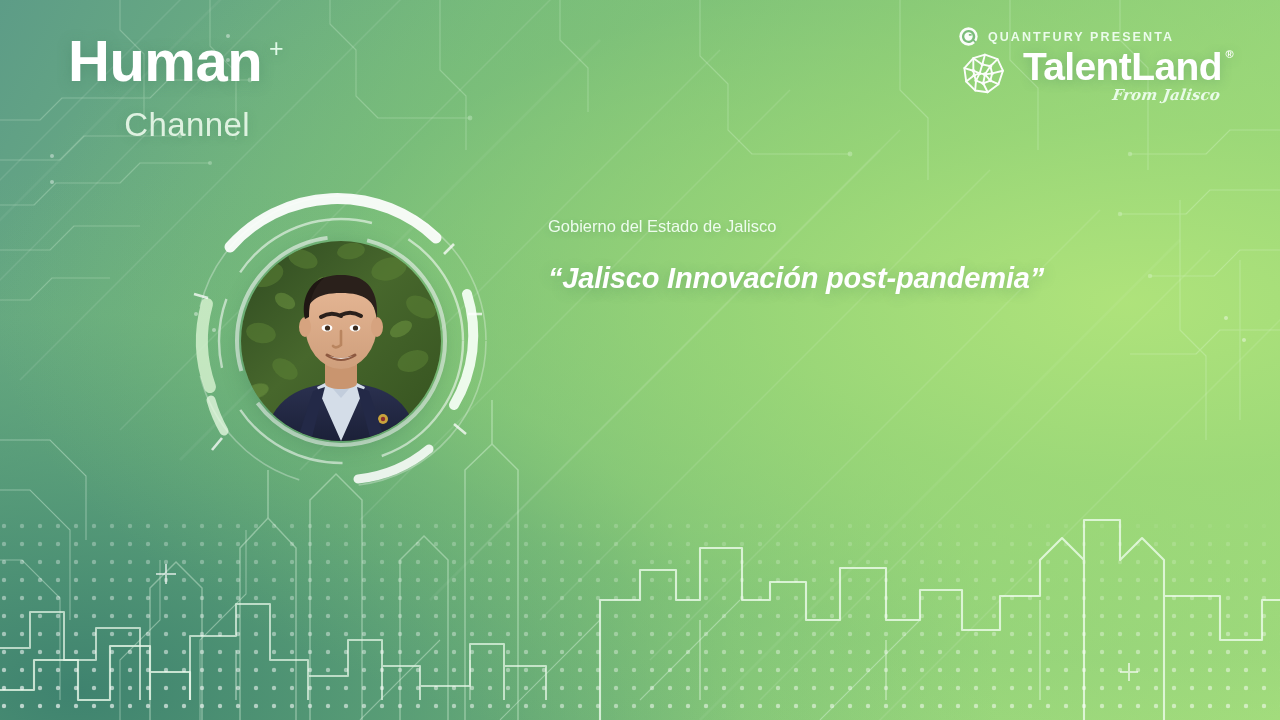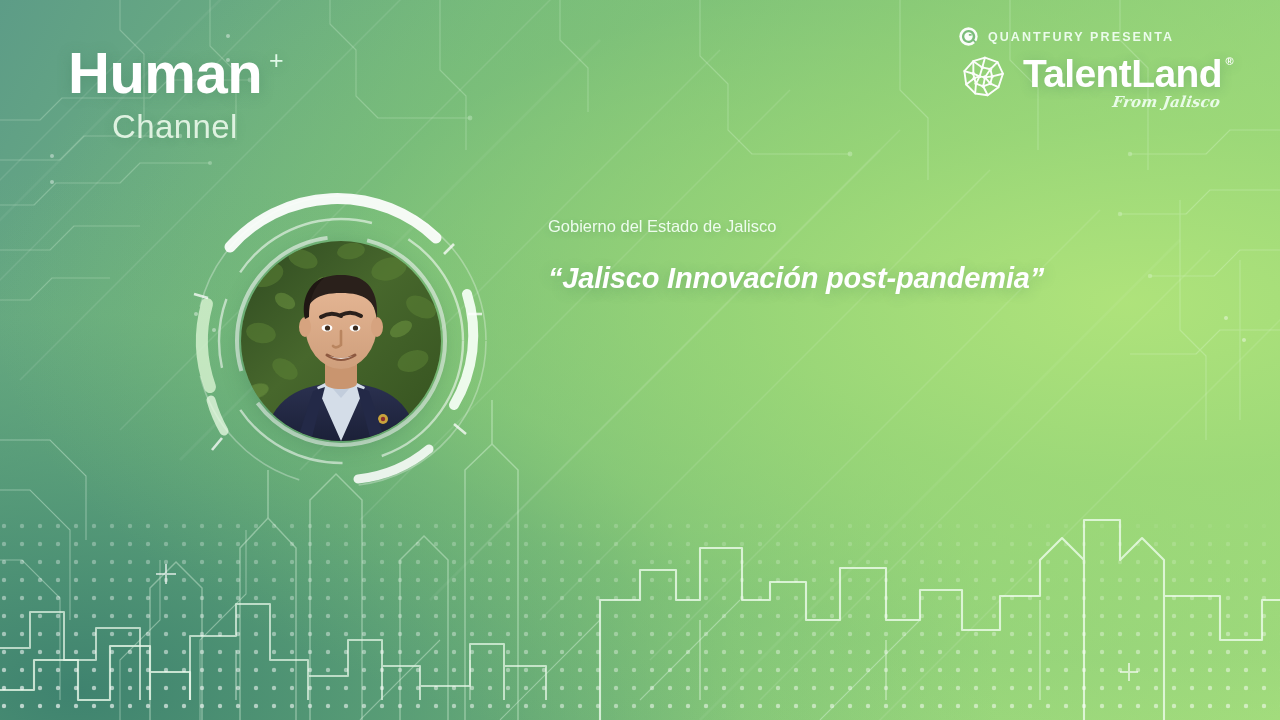--- a/index.html
+++ b/index.html
@@ -18,55 +18,54 @@
   .bg-layer{ position:absolute; inset:0; pointer-events:none; }
   .bg-layer svg{ display:block; width:100%; height:100%; }
 
   .diag-streaks{ opacity:.55; mix-blend-mode:screen; }
   .circuit-top{ opacity:.50; }
   .skyline{ opacity:.95; }
   .dots{ opacity:.9; }
 
   
   .human-logo{
-    position:absolute; left:68px; top:44px; line-height:1;
+    position:absolute; left:68px; top:32px; line-height:1;
   }
   .human-logo .main{
     display:inline-block; position:relative;
     font-size:58px; font-weight:700; letter-spacing:-0.5px;
     color:#ffffff; text-shadow:0 2px 14px rgba(60,120,90,.35);
   }
   .human-logo .plus{
     position:absolute; right:-21px; top:4px;
     font-size:25px; font-weight:400; color:#eafff0; opacity:.92;
   }
   .human-logo .sub{
-    margin-top:8px; margin-left:44px;
+    margin-top:18px; margin-left:44px;
     font-size:33px; font-weight:300; letter-spacing:.4px;
-    color:#e7f7e8; opacity:.93; text-shadow:0 2px 12px rgba(60,120,90,.30);
+    color:#e7f7e8; opacity:.93; text-shadow:0 2px 12px rgba(60,120,90,.30);text-align:center;
   }
 
   
   .brand{
     position:absolute; right:58px; top:26px; text-align:right; color:#ffffff;
   }
   .brand .presenta{
     display:flex; align-items:center; justify-content:flex-start; gap:9px;
     margin-right:2px;
   }
   .brand .q-mark{
     width:21px; height:21px; flex:none; opacity:.96;
   }
   .brand .presenta-text{
     font-size:12.5px; font-weight:700; letter-spacing:2.1px;
     color:#f2fff4; opacity:.93;
   }
   .brand .tl-row{
-    display:flex; align-items:flex-start; justify-content:flex-end; gap:11px;
-    margin-top:7px;
+    display:flex; align-items:flex-end; justify-content:flex-end; gap:11px;
   }
   .brand .tl-icon{ width:54px; height:52px; flex:none; opacity:.97; }
   .brand .tl-words{ text-align:left; line-height:1; }
   .brand .tl-name{
     position:relative; display:inline-block;
     font-size:39px; font-weight:700; letter-spacing:-0.6px; color:#ffffff;
     text-shadow:0 2px 12px rgba(60,120,90,.30);
   }
   .brand .tl-reg{
     position:absolute; right:-11px; top:2px; font-size:11px; font-weight:700;

